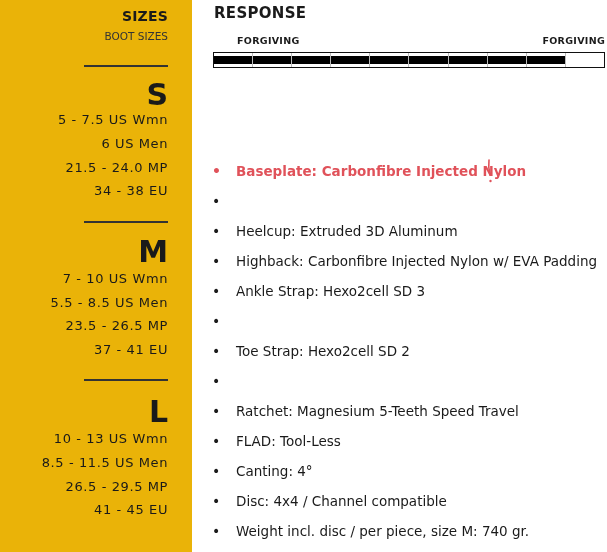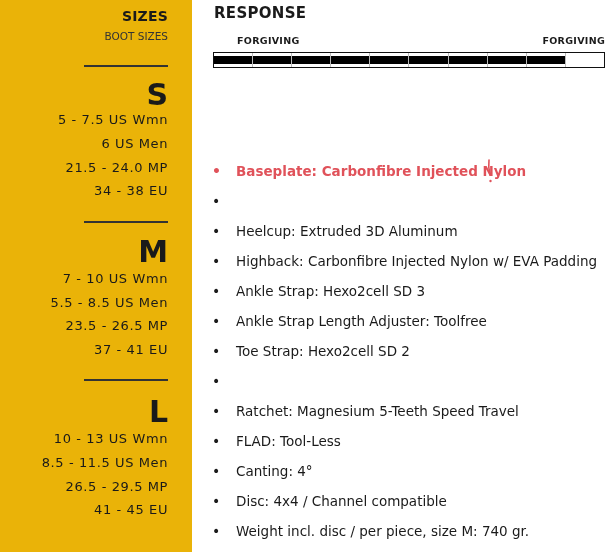--- a/index.html
+++ b/index.html
@@ -107,21 +107,20 @@
     <li class="spec-item" style="top:98px">
       <span class="bullet">•</span>
       <span class="spec-text">Highback: Carbonfibre Injected Nylon w/ EVA Padding</span>
     </li>
     <li class="spec-item" style="top:128px">
       <span class="bullet">•</span>
       <span class="spec-text">Ankle Strap: Hexo2cell SD 3</span>
     </li>
     <li class="spec-item" style="top:158px">
       <span class="bullet">•</span>
-      <span class="spec-text">Ankle Strap Length Adjuster: Toolfree</span>
     </li>
     <li class="spec-item" style="top:188px">
       <span class="bullet">•</span>
       <span class="spec-text">Toe Strap: Hexo2cell SD 2</span>
     </li>
     <li class="spec-item" style="top:218px">
       <span class="bullet">•</span>
     </li>
     <li class="spec-item" style="top:248px">
       <span class="bullet">•</span>

